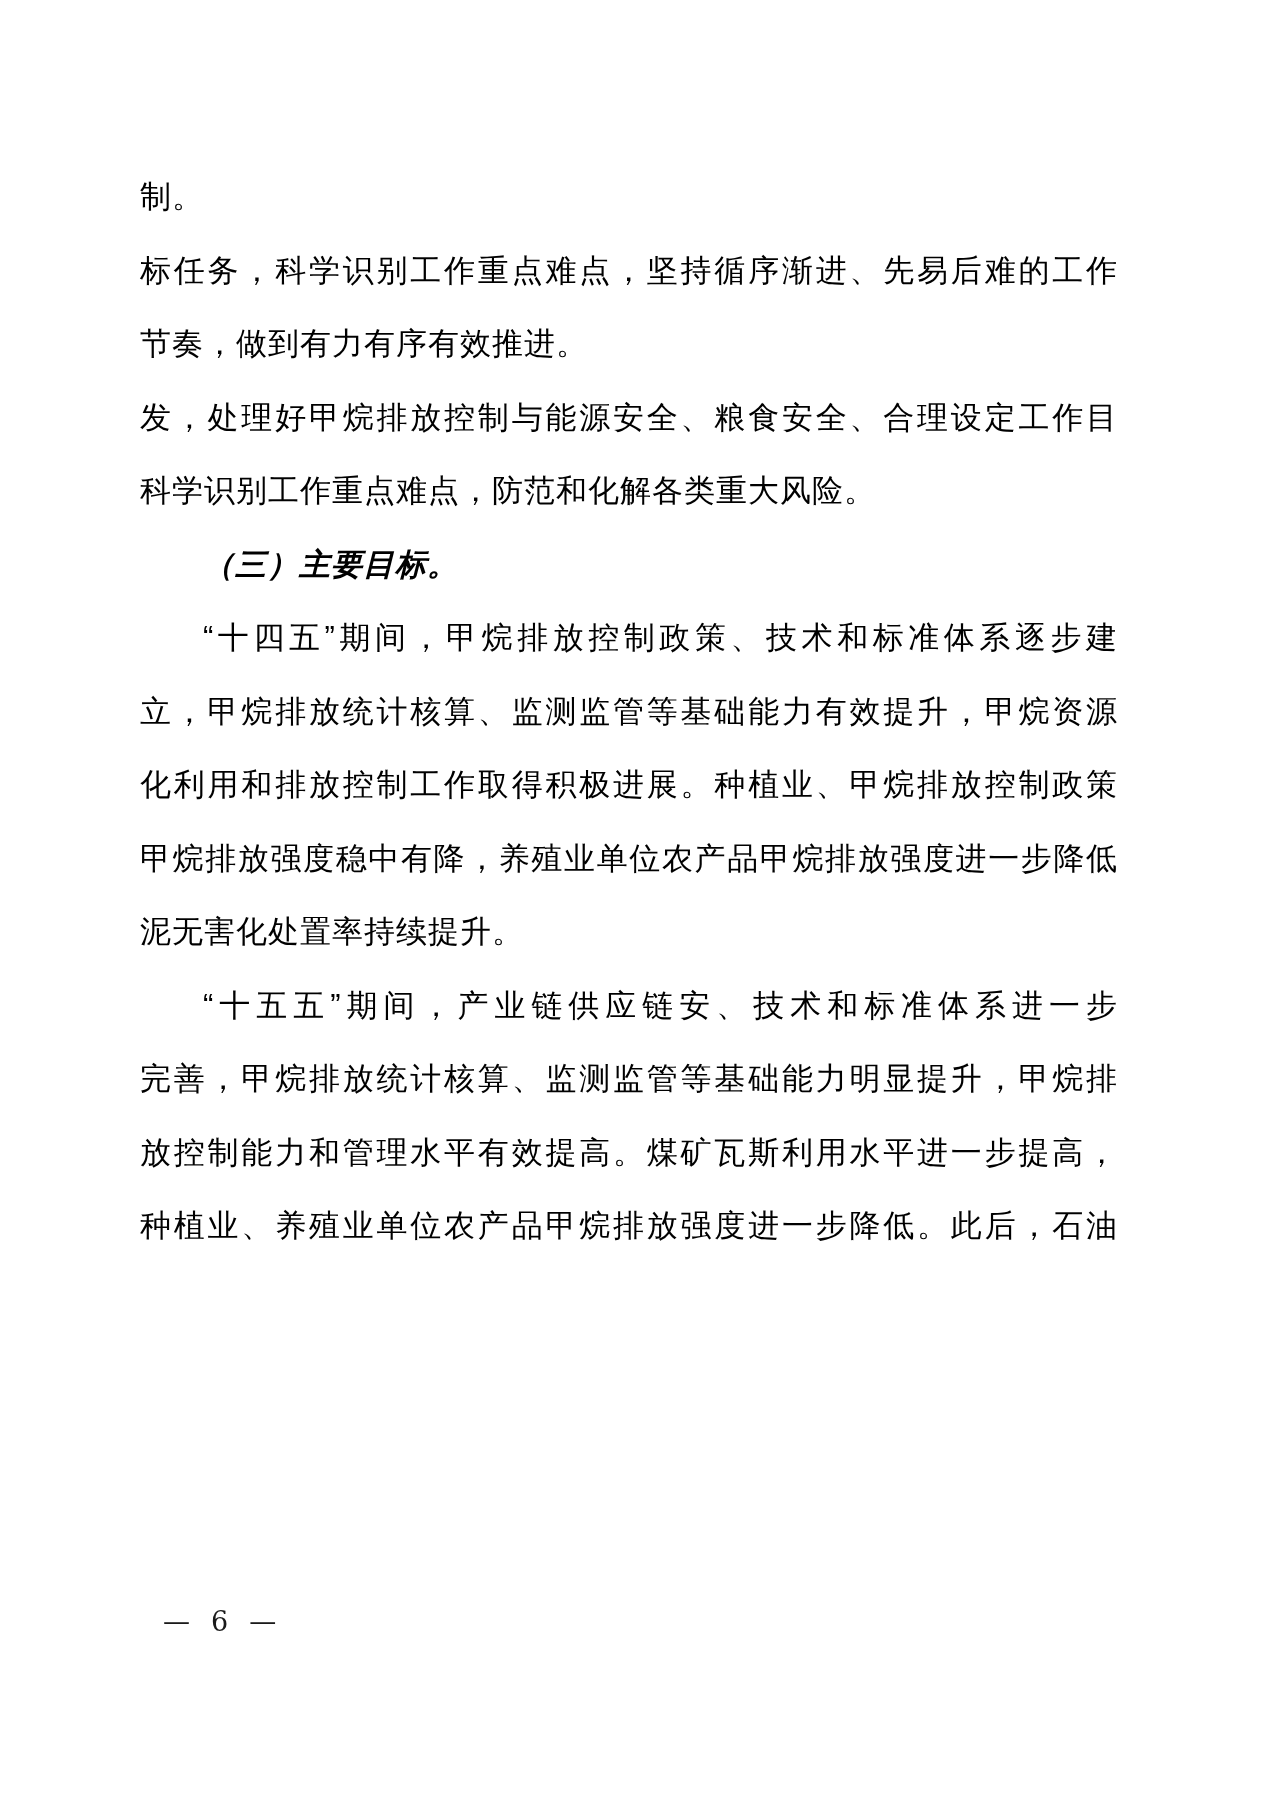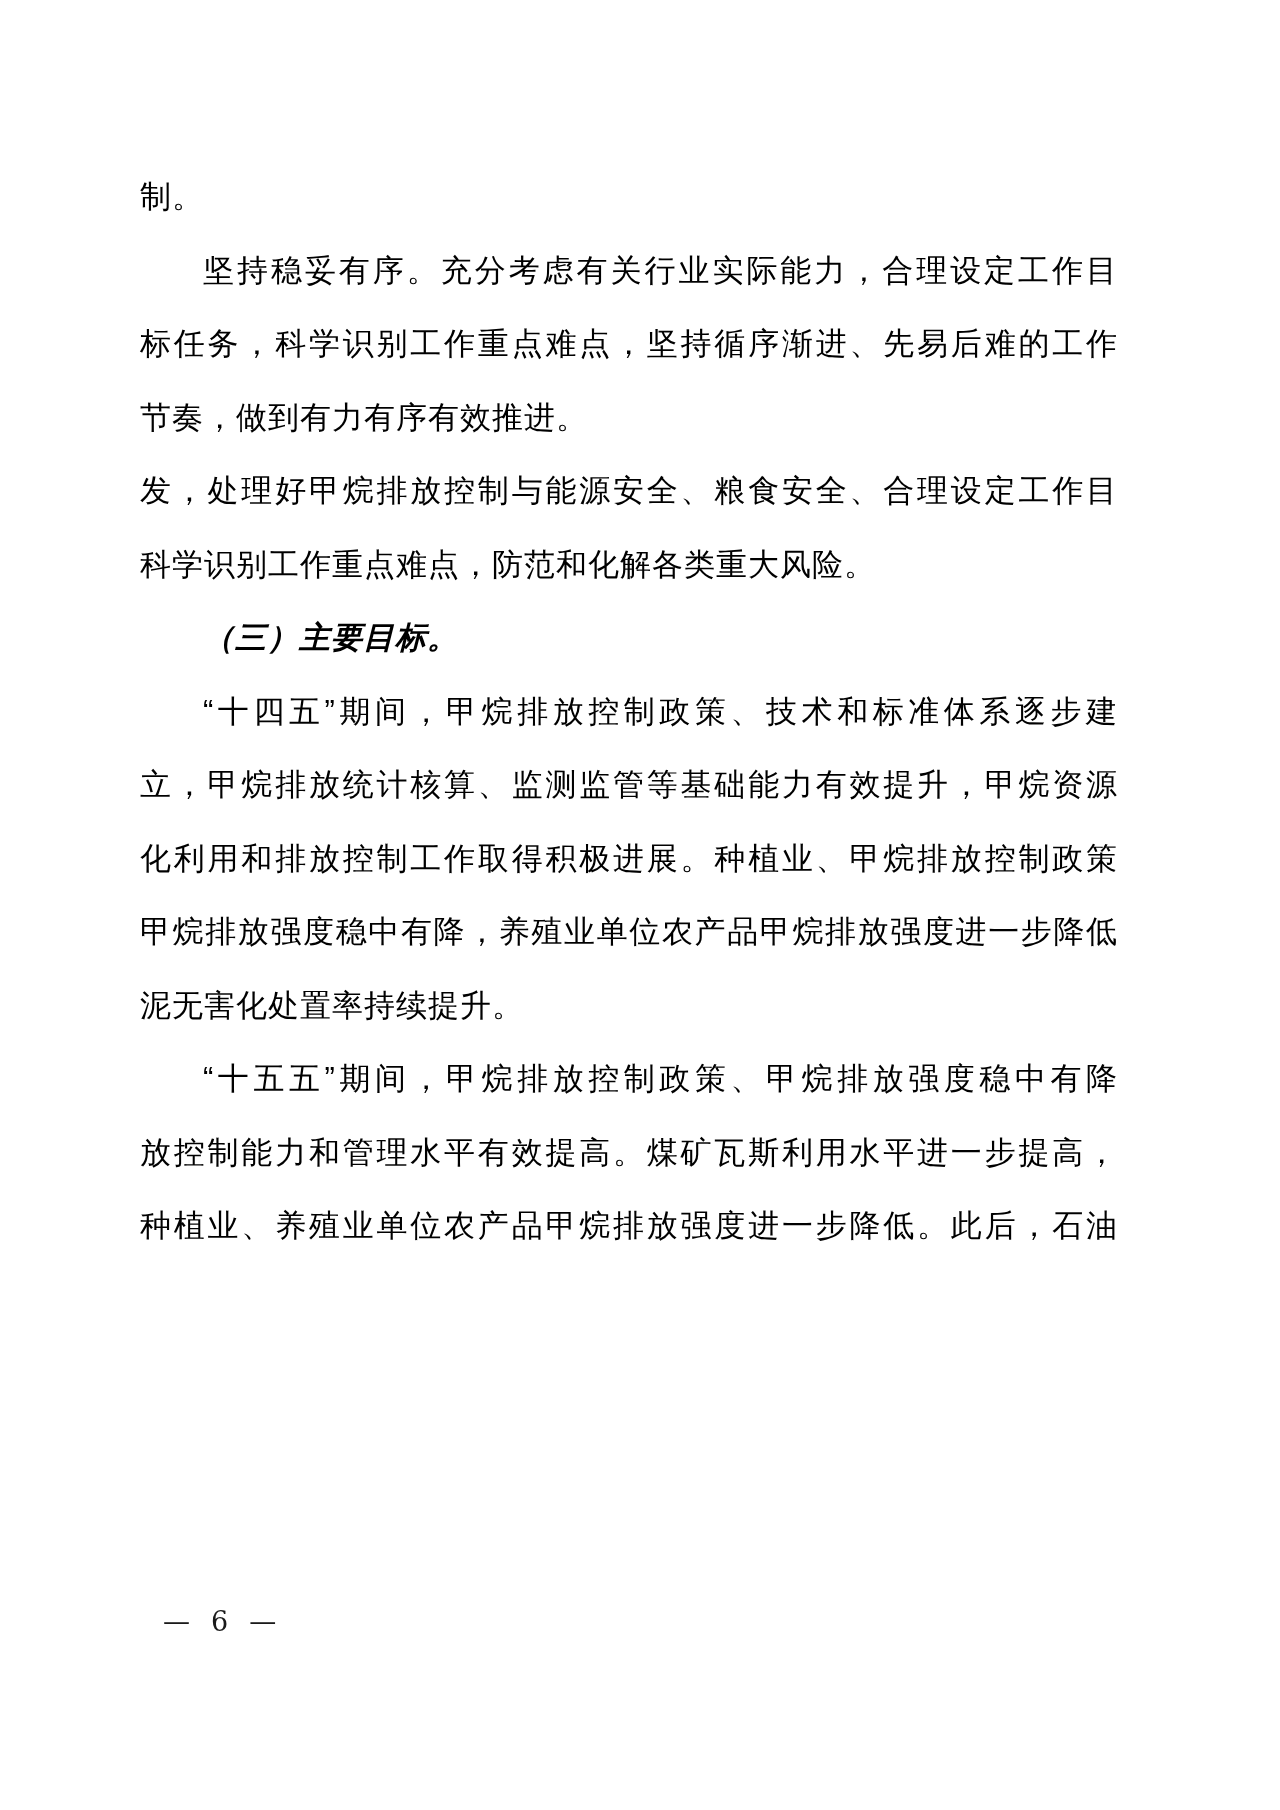--- a/index.html
+++ b/index.html
@@ -56,32 +56,32 @@
   .footer .dash {
     letter-spacing: 0;
   }
 </style>
 </head>
 <body>
 
 <div class="page">
   <div class="text-block">
       <div class="line">制。</div>
-      <div class="line indent full">坚持稳妥有序。充分考虑有关行业实际能力，合理设定工作目</div>
       <div class="line full">标任务，科学识别工作重点难点，坚持循序渐进、先易后难的工作</div>
       <div class="line">节奏，做到有力有序有效推进。</div>
       <div class="line full">发，处理好甲烷排放控制与能源安全、粮食安全、合理设定工作目</div>
       <div class="line">科学识别工作重点难点，防范和化解各类重大风险。</div>
       <div class="line indent bold">（三）主要目标。</div>
       <div class="line indent full">“十四五”期间，甲烷排放控制政策、技术和标准体系逐步建</div>
       <div class="line full">立，甲烷排放统计核算、监测监管等基础能力有效提升，甲烷资源</div>
       <div class="line full">化利用和排放控制工作取得积极进展。种植业、甲烷排放控制政策</div>
       <div class="line full">甲烷排放强度稳中有降，养殖业单位农产品甲烷排放强度进一步降低</div>
       <div class="line">泥无害化处置率持续提升。</div>
-      <div class="line indent full">“十五五”期间，甲烷排放控制政策、甲烷排放强度稳中有降</div>
+      <div class="line indent full">“十五五”期间，产业链供应链安、技术和标准体系进一步</div>
+      <div class="line full">完善，甲烷排放统计核算、监测监管等基础能力明显提升，甲烷排</div>
       <div class="line full">放控制能力和管理水平有效提高。煤矿瓦斯利用水平进一步提高，</div>
       <div class="line full">种植业、养殖业单位农产品甲烷排放强度进一步降低。此后，石油</div>
     </div>
   <div class="footer">
     <span class="dash">—</span>
     <span class="num">6</span>
     <span class="dash">—</span>
   </div>
 </div>
 

